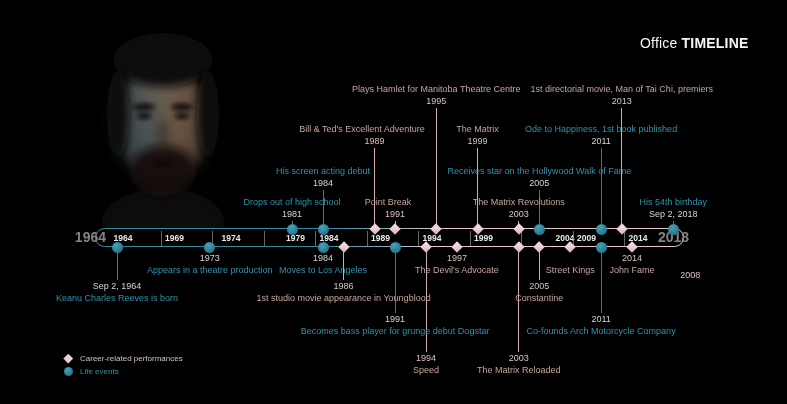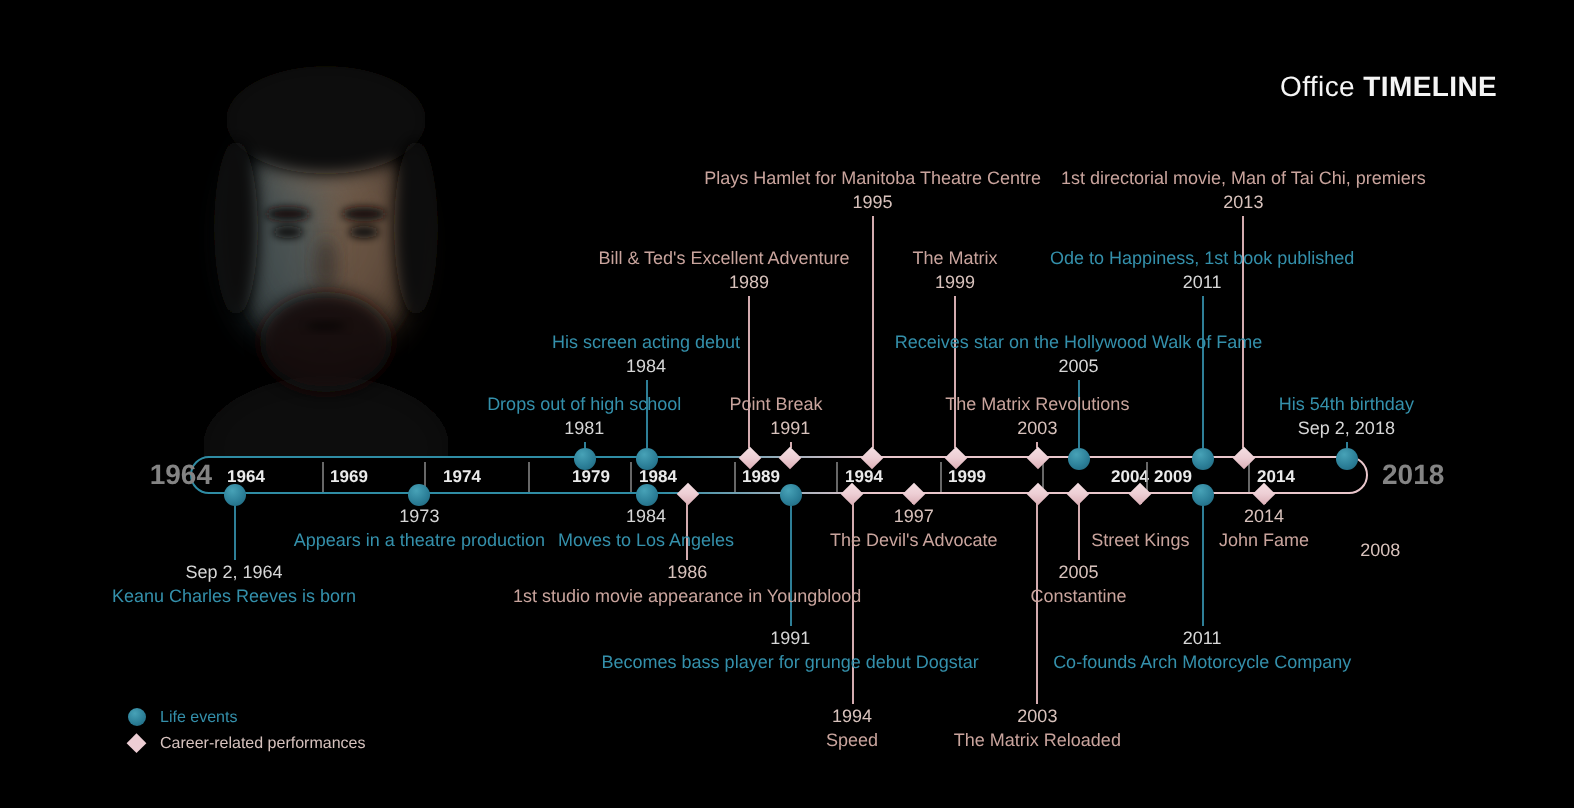--- a/index.html
+++ b/index.html
@@ -5,21 +5,21 @@
   html,body{margin:0;padding:0;background:#000;}
   .stage{
     position:relative;width:787px;height:402px;background:#000;overflow:hidden;
     font-family:"Liberation Sans", sans-serif;
   }
   .abs{position:absolute;}
   .logo{position:absolute;left:640px;top:35px;font-size:14px;letter-spacing:.2px;white-space:nowrap;}
   .logo .bold{font-weight:bold;}
   .edge-label{position:absolute;top:229px;font-size:14px;font-weight:bold;line-height:16px;}
   .edge-start{left:40px;width:66px;text-align:right;}
-  .edge-end{left:691px;}
+  .edge-end{left:658px;}
   .int-label{position:absolute;top:232px;width:34px;text-align:center;font-size:8.5px;font-weight:bold;line-height:12px;}
   .tick{position:absolute;top:231px;width:1px;height:15px;opacity:.75;}
   .ev-text{position:absolute;width:260px;text-align:center;font-size:9px;line-height:10px;white-space:nowrap;z-index:4;}
   .conn{position:absolute;width:1px;z-index:2;}
   .mk-c{position:absolute;width:11px;height:11px;border-radius:50%;z-index:5;}
   .mk-d{position:absolute;width:8px;height:8px;transform:rotate(45deg);z-index:5;}
   .legend{position:absolute;left:62px;top:352px;}
   .legend-row{display:flex;align-items:center;height:13px;}
   .legend-marker{width:12px;display:flex;justify-content:center;align-items:center;margin-right:6px;}
   .legend-circle{width:9px;height:9px;border-radius:50%;}
@@ -199,24 +199,24 @@
       <div class="mk-d" style="left: 628px; top: 243px; background: linear-gradient(135deg, rgb(245, 223, 227) 0%, rgb(237, 206, 212) 50%, rgb(219, 174, 181) 100%);"></div>
       <div class="ev-text" style="left: 543.2px; top: 197px; color: rgb(52, 144, 171);">His 54th birthday</div>
       <div class="ev-text" style="left: 543.2px; top: 209px; color: rgb(214, 214, 214);">Sep 2, 2018</div>
       <div class="conn" style="left: 672.7px; top: 221px; height: 3px; background: rgb(46, 127, 151);"></div>
       <div class="mk-c" style="left: 667.7px; top: 223.5px; background: radial-gradient(circle at 38% 30%, rgb(71, 162, 183) 0%, rgb(43, 126, 151) 58%, rgb(30, 98, 119) 100%);"></div>
     </div>
 
   <div class="legend" id="legend">
       <div class="legend-row">
         <div class="legend-marker">
+          <div class="legend-diamond" style="background: rgb(237, 206, 212);"></div>
+        </div>
+        <div class="legend-label" style="color: rgb(213, 193, 189);">Career-related performances</div>
+      </div>
+      <div class="legend-row">
+        <div class="legend-marker">
           <div class="legend-circle" style="background: radial-gradient(circle at 38% 30%, rgb(71, 162, 183) 0%, rgb(43, 126, 151) 58%, rgb(30, 98, 119) 100%);"></div>
         </div>
         <div class="legend-label" style="color: rgb(52, 144, 171);">Life events</div>
       </div>
-      <div class="legend-row">
-        <div class="legend-marker">
-          <div class="legend-diamond" style="background: rgb(237, 206, 212);"></div>
-        </div>
-        <div class="legend-label" style="color: rgb(213, 193, 189);">Career-related performances</div>
-      </div>
     </div>
 </div>
 
 </body></html>

